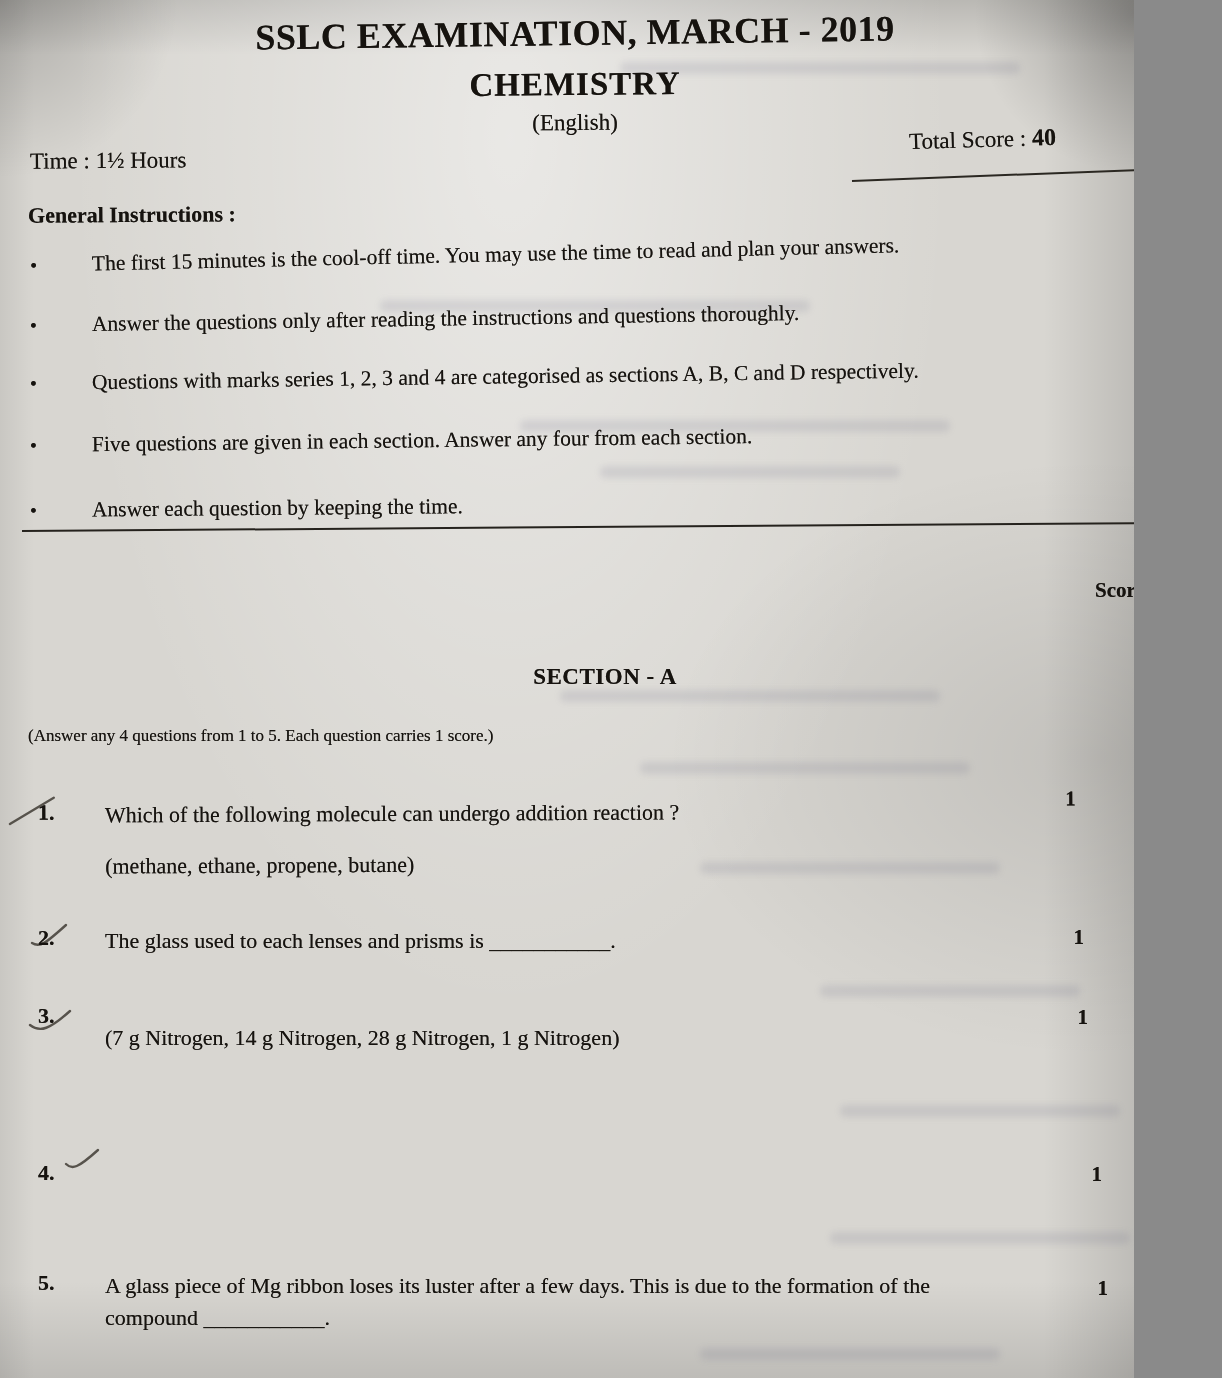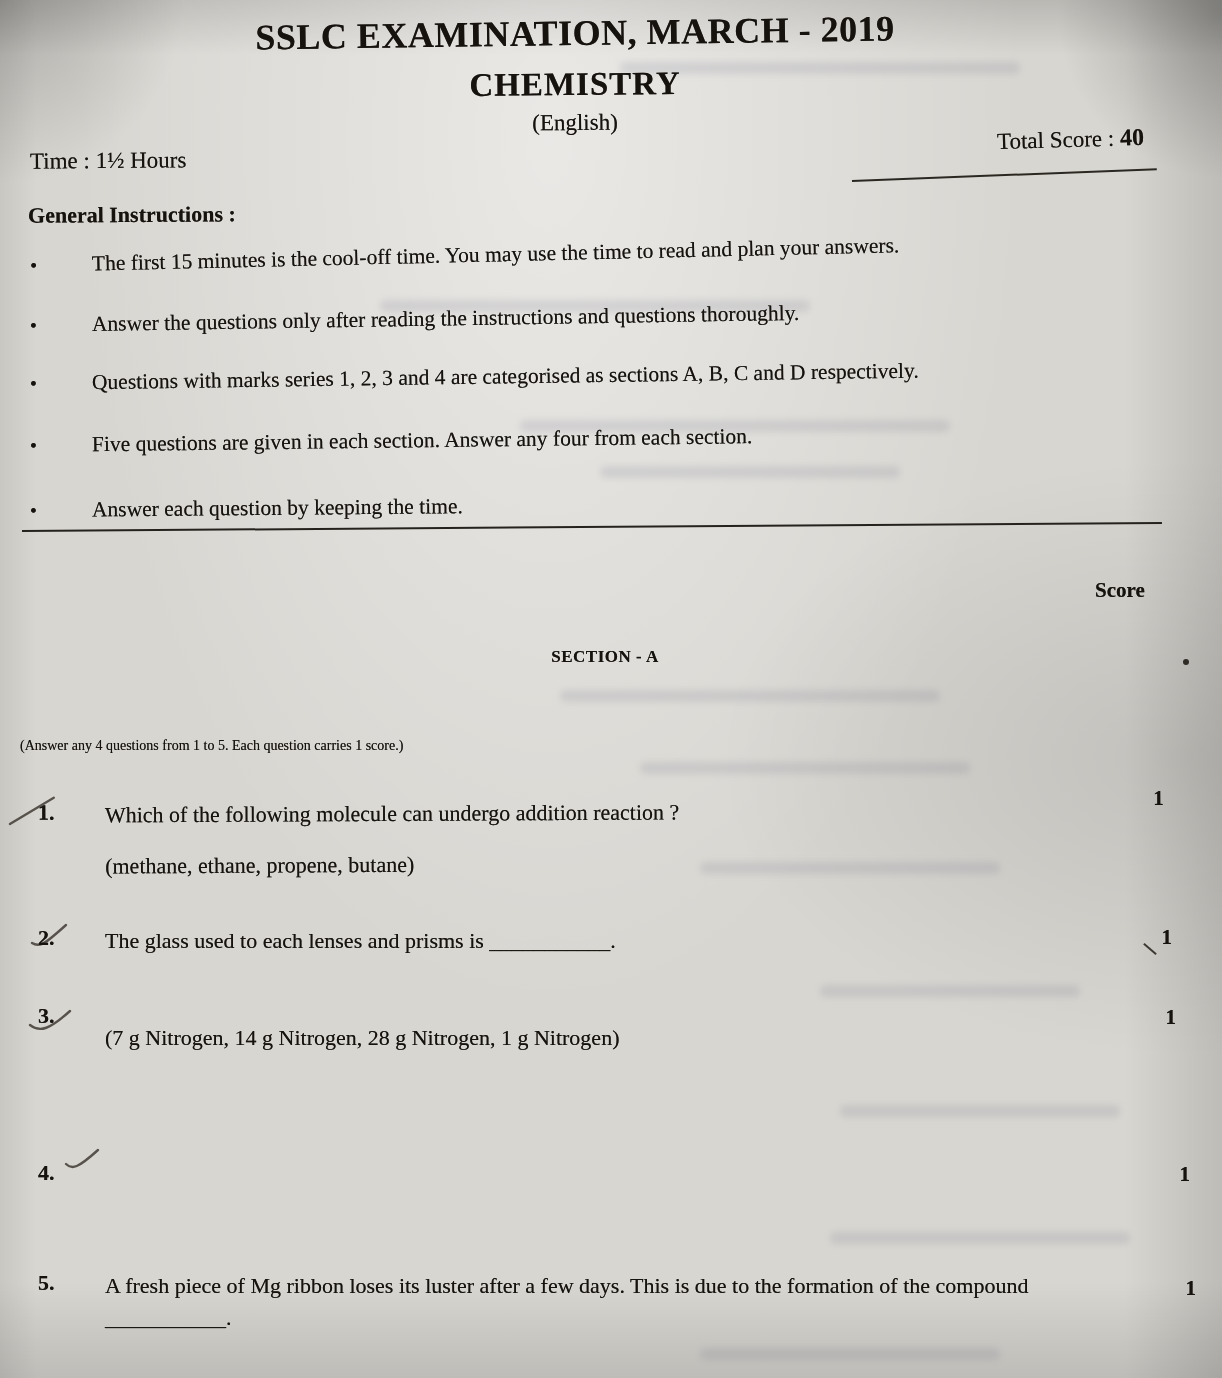--- a/index.html
+++ b/index.html
@@ -1,19 +1,19 @@
 <!DOCTYPE html>
 <html><head>
 <meta charset="utf-8">
 <style>
   html,body{margin:0;padding:0;}
   body{background:#8a8a8a;}
   .paper{
     position:relative;
-    width:1222px;height:1378px;
+    width:1134px;height:1378px;
     overflow:hidden;
     font-family:"Liberation Serif","DejaVu Serif",serif;
     color:#16130f;
     background:
       radial-gradient(circle at 0% 0%, rgba(0,0,0,0.20), transparent 10%),
       radial-gradient(circle at 100% 1%, rgba(0,0,0,0.25), transparent 9%),
       radial-gradient(ellipse at 97% 55%, rgba(0,0,0,0.10), transparent 28%),
       radial-gradient(ellipse at 45% 10%, rgba(255,255,255,0.45), transparent 50%),
       linear-gradient(to right, rgba(0,0,0,0.07) 0, rgba(0,0,0,0) 3%, rgba(0,0,0,0) 92%, rgba(0,0,0,0.12) 100%),
       linear-gradient(to bottom, rgba(0,0,0,0.14) 0, rgba(0,0,0,0) 4%, rgba(0,0,0,0) 93%, rgba(0,0,0,0.12) 100%),
@@ -37,22 +37,22 @@
   .bullet .dot{position:absolute;left:0;top:0;font-size:20px;}
   .bullet .btxt{display:block;margin-left:62px;}
   .b0{top:252px;transform:rotate(-1.3deg);}
   .b1{top:312px;transform:rotate(-0.9deg);}
   .b2{top:370px;transform:rotate(-0.8deg);}
   .b3{top:432px;transform:rotate(-0.7deg);}
   .b4{top:497px;transform:rotate(-0.5deg);}
 
   .rule-main{top:530px;left:22px;width:1140px;height:0;border-top:2.5px solid #25221d;transform:rotate(-0.4deg);transform-origin:left center;}
   .score-label{top:578px;left:1095px;font-size:21px;font-weight:bold;}
-  .section-head{top:647px;left:0;width:1210px;text-align:center;font-size:17px;font-weight:bold;letter-spacing:0.5px;}
-  .section-note{top:726px;left:20px;font-size:14px;margin-top:12px;}
+  .section-head{top:664px;left:0;width:1210px;text-align:center;font-size:23px;font-weight:bold;letter-spacing:0.5px;}
+  .section-note{top:726px;left:28px;font-size:17px;}
 
   .question{left:0;width:100%;transform-origin:left center;}
   .qnum{position:absolute;left:38px;top:0;font-size:22px;font-weight:bold;}
   .qtext{margin-left:105px;margin-right:120px;font-size:22px;line-height:1.45;}
   .qopts{margin-left:105px;margin-right:120px;font-size:22px;margin-top:22px;}
   .qscore{position:absolute;top:-8px;font-size:21px;font-weight:bold;}
   .q1{top:800px;transform:rotate(-0.3deg);} .q1 .qscore{right:58px;}
   .q2{top:925px;} .q2 .qscore{right:50px;top:0px;}
   .q3{top:1003px;} .q3 .qscore{right:46px;top:2px;}
   .q4{top:1160px;} .q4 .qtext{text-align:justify;} .q4 .qscore{right:32px;top:2px;}
@@ -160,17 +160,17 @@
   <div class="abs ink question q4">
     <svg class="tick tick-q4" viewBox="0 0 40 30">
         <path d="M4 18 C 10 24, 16 22, 36 4"></path>
       </svg>
     <span class="qnum">4.</span>
     <span class="qscore">1</span>
   </div>
 
   <div class="abs ink question q5">
     <span class="qnum">5.</span>
-    <div class="qtext">A fresh piece of Mg ribbon loses its luster after a few days.  This is due to the formation of the compound ___________.</div>
+    <div class="qtext">A glass piece of Mg ribbon loses its luster after a few days.  This is due to the formation of the compound ___________.</div>
     <span class="qscore">1</span>
   </div>
 
 </div>
 
 </body></html>

